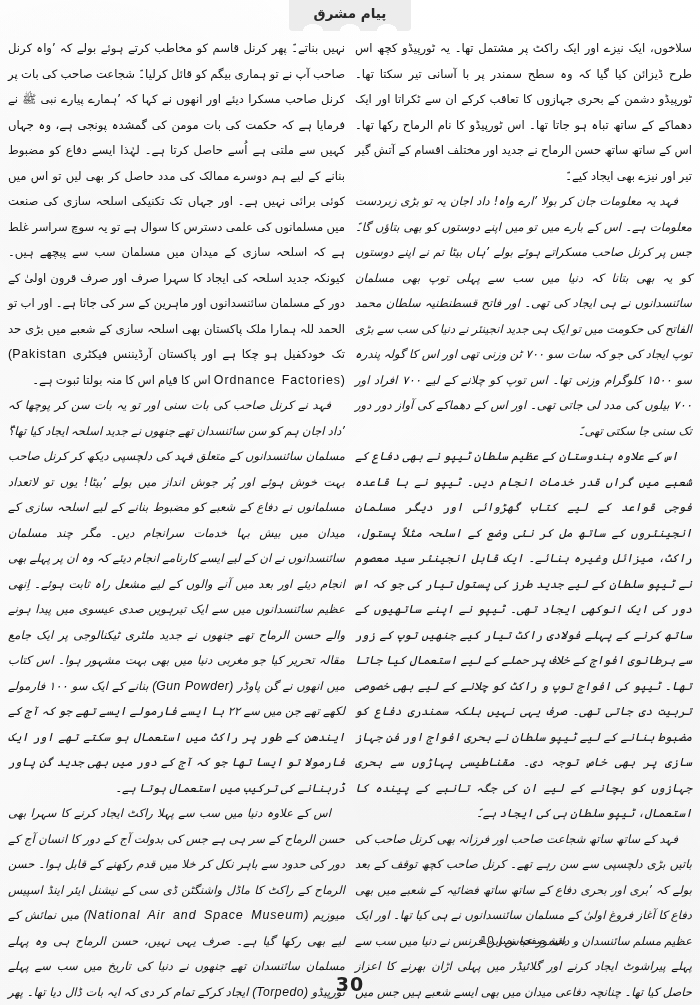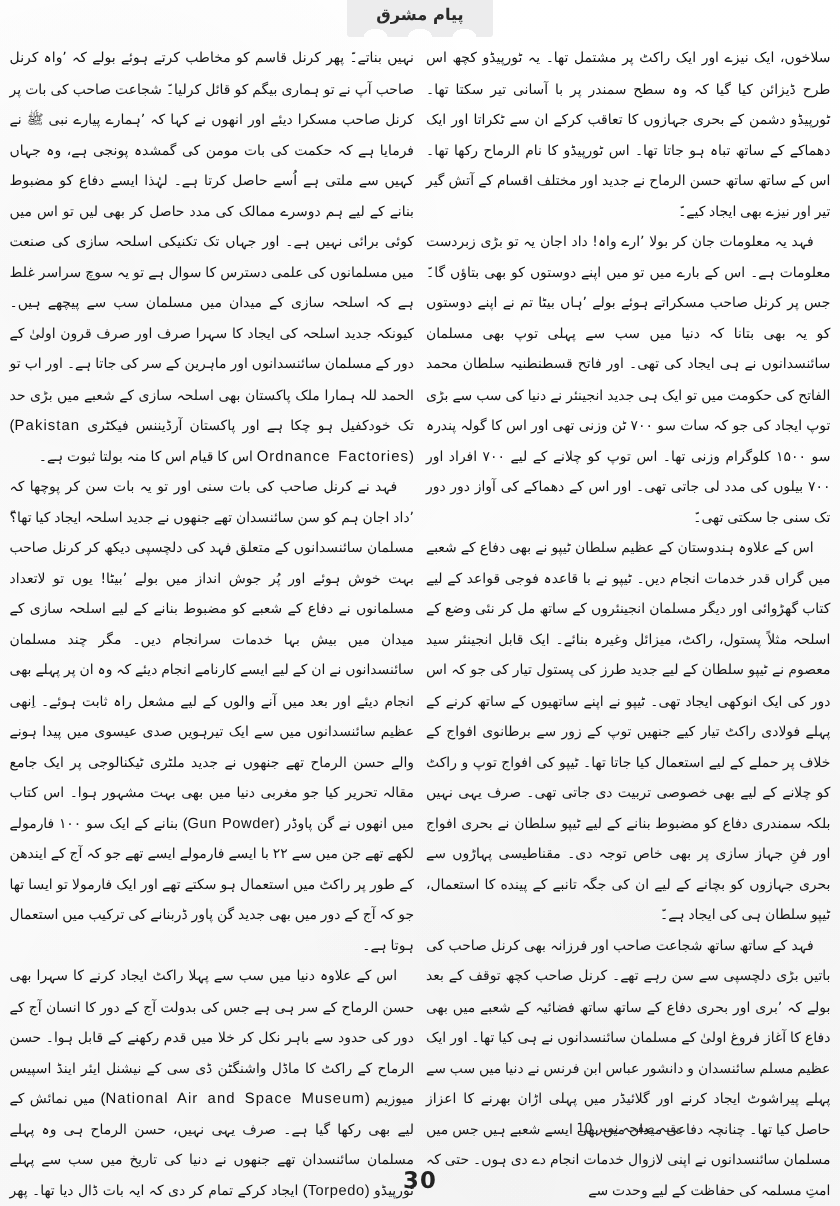--- a/index.html
+++ b/index.html
@@ -109,20 +109,21 @@
     color: #141414;
     word-spacing: -0.5px;
     letter-spacing: -0.1px;
   }
   .col-body p {
     margin: 0 0 0 0;
     text-indent: 0;
   }
   .col-body p.indent {
     text-indent: 14px;
+    font-style: italic;
   }
 
   
   .latin {
     direction: ltr;
     unicode-bidi: isolate;
     font-family: "Liberation Sans", sans-serif;
     font-size: 12.4px;
     letter-spacing: 0.9px;
     word-spacing: 2px;

